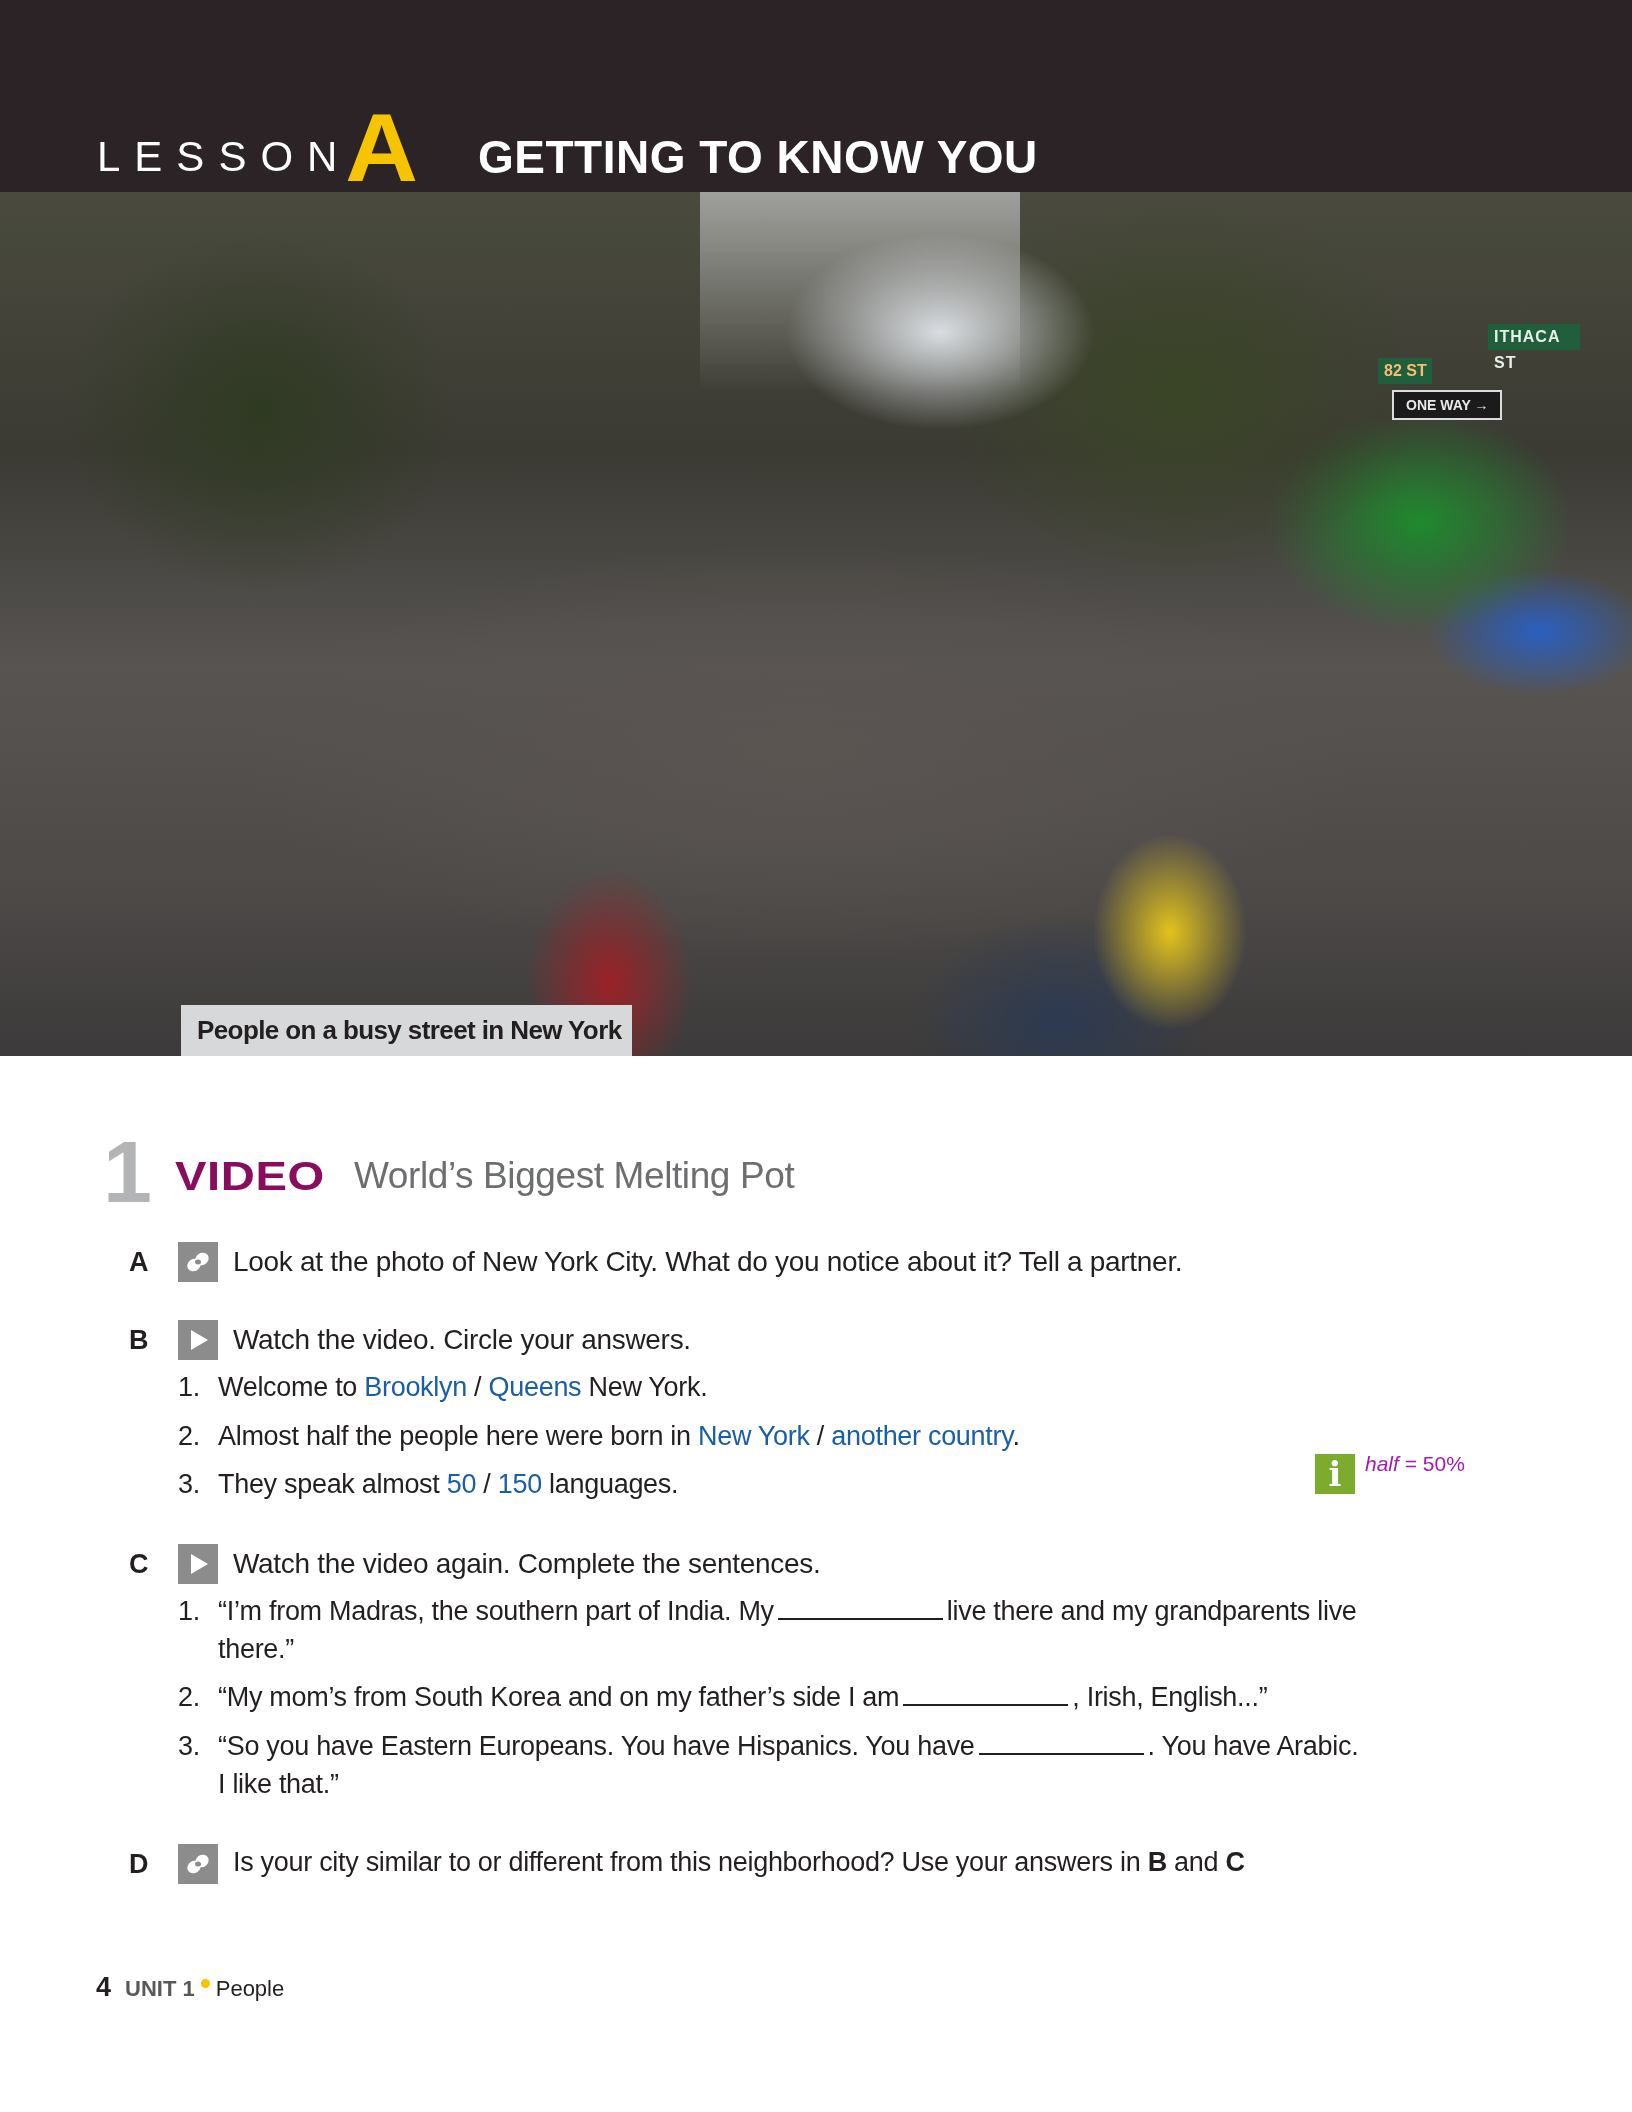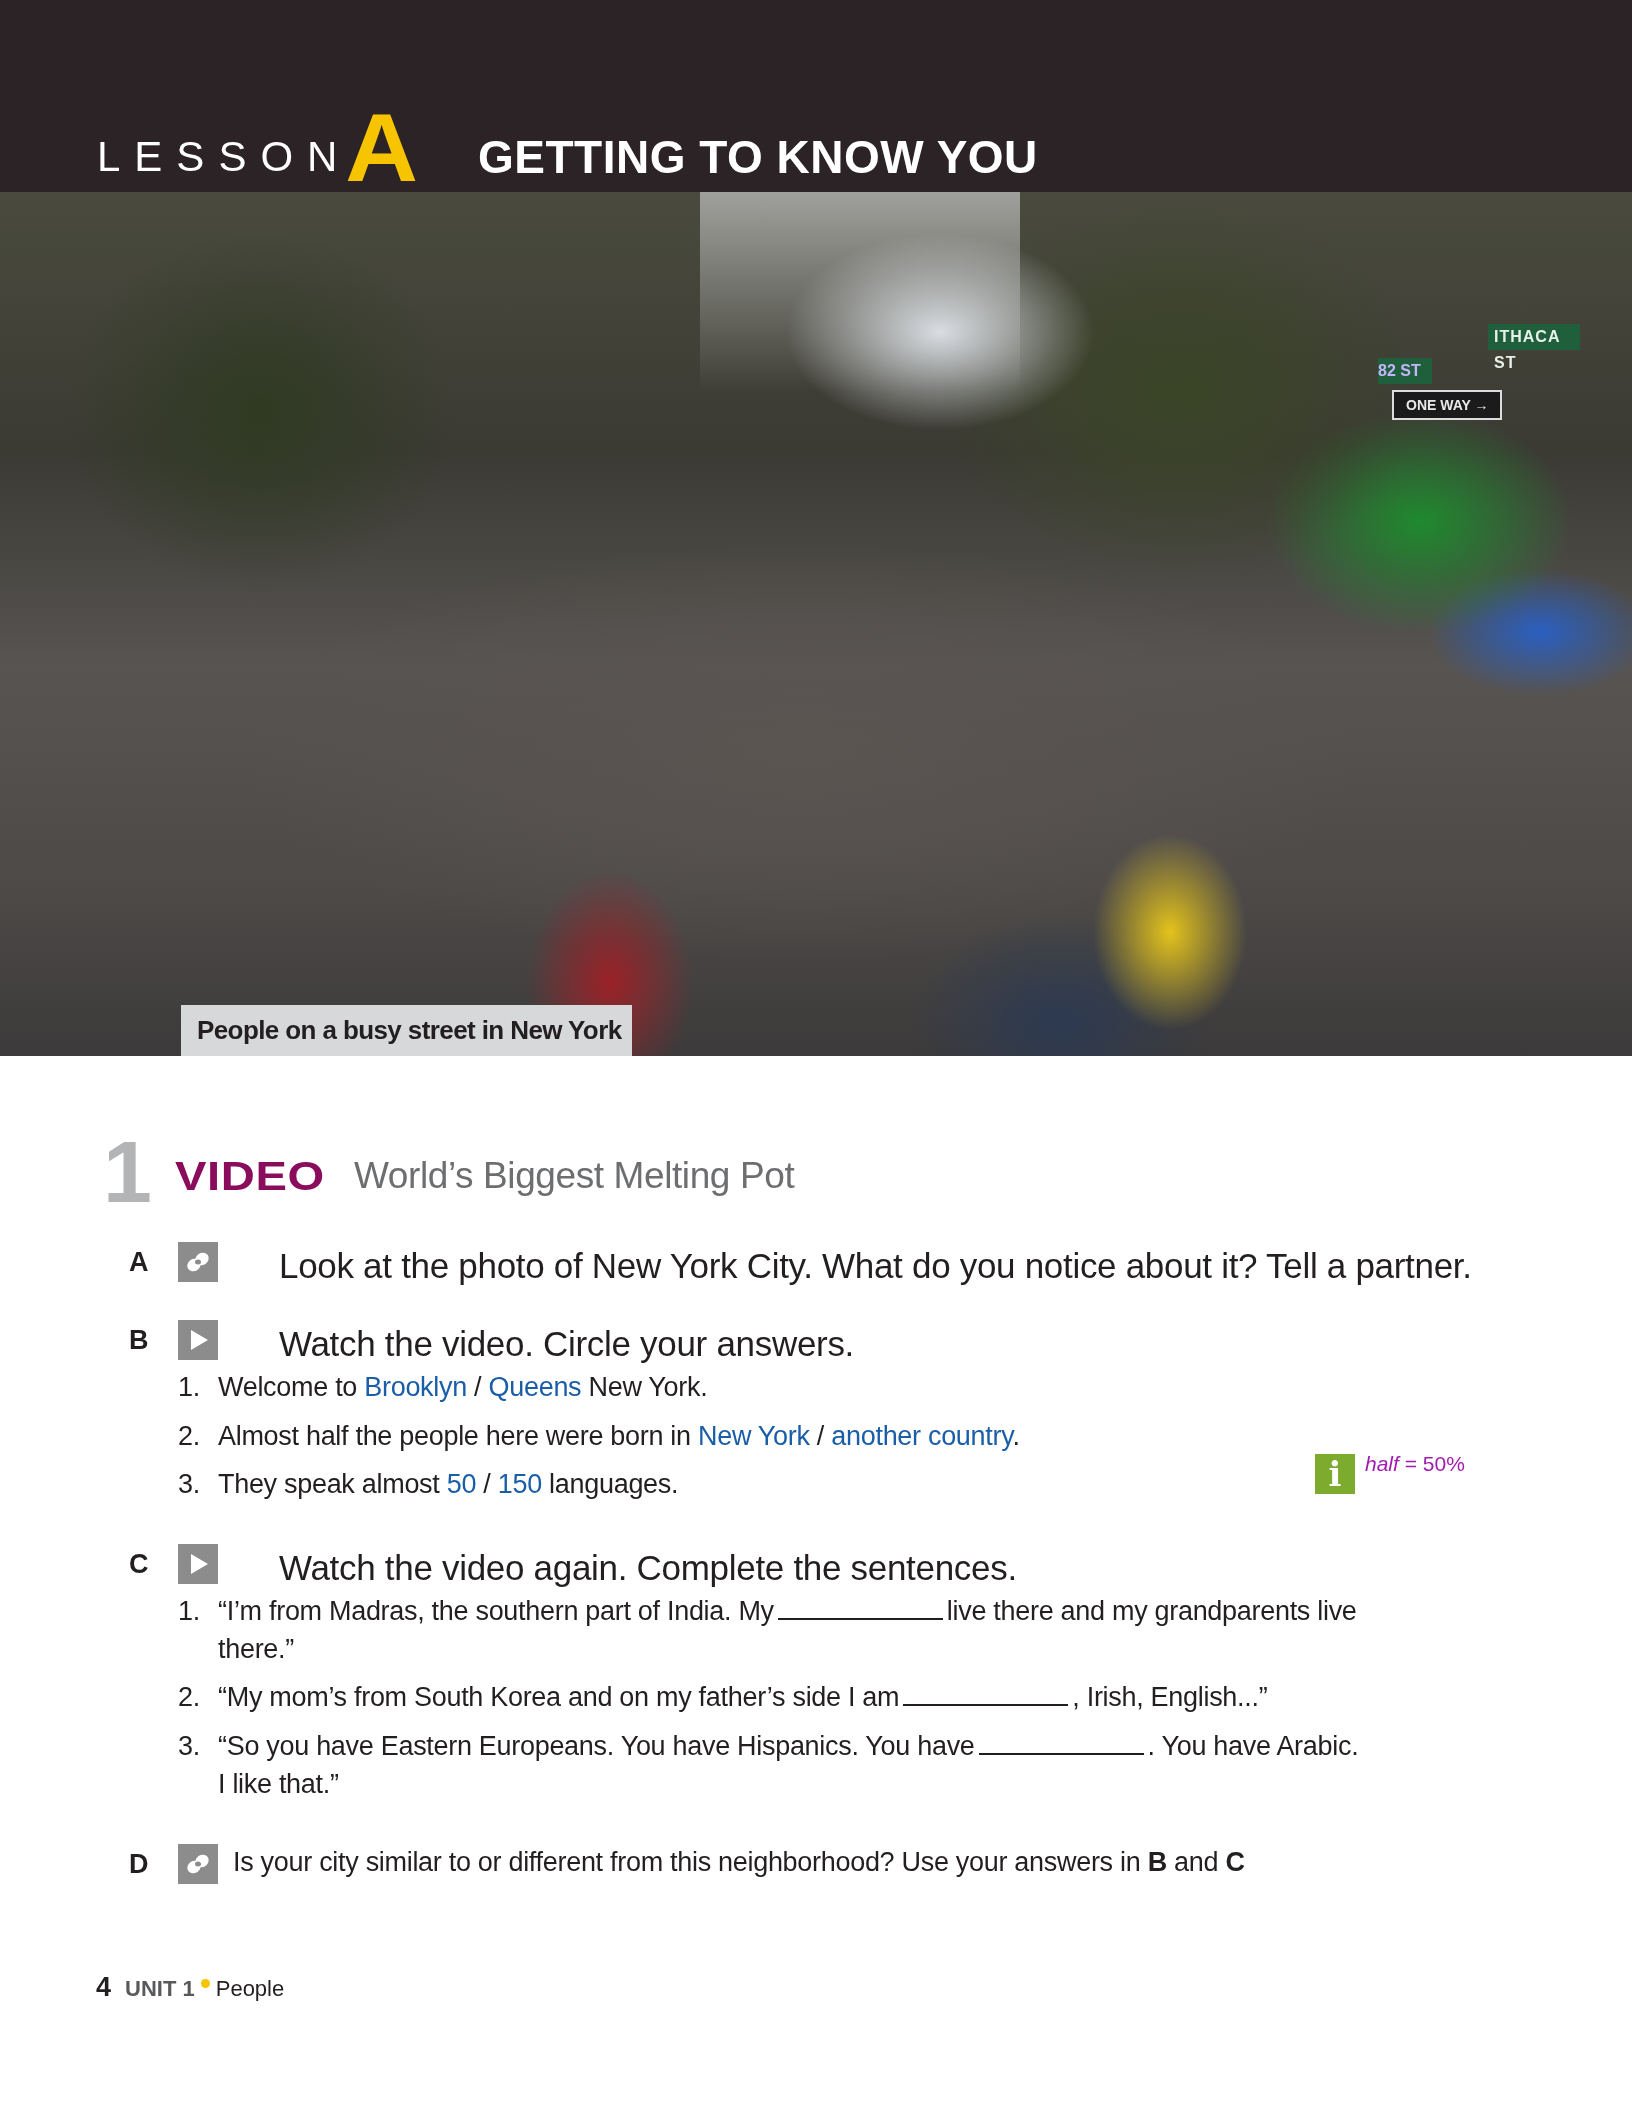--- a/index.html
+++ b/index.html
@@ -21,33 +21,33 @@
       radial-gradient(ellipse 220px 160px at 1420px 330px, #1f8a2e 0%, rgba(31,138,46,0) 70%),
       radial-gradient(ellipse 160px 90px at 1540px 440px, #2a5fc0 0%, rgba(42,95,192,0) 70%),
       radial-gradient(ellipse 110px 140px at 1170px 740px, #e3c31c 0%, rgba(227,195,28,0) 70%),
       radial-gradient(ellipse 120px 160px at 610px 790px, #9b2228 0%, rgba(155,34,40,0) 70%),
       radial-gradient(ellipse 200px 140px at 1060px 830px, #2c3a52 0%, rgba(44,58,82,0) 75%),
       radial-gradient(ellipse 700px 260px at 800px 560px, #5b5552 0%, rgba(91,85,82,0) 80%),
       linear-gradient(180deg, #4a4b3e 0%, #3b3a33 30%, #575452 55%, #4d4a48 80%, #3c3a3a 100%);
   }
   .photo-sky { position: absolute; left: 700px; top: 0; width: 320px; height: 200px; background: linear-gradient(180deg, #e6e7ea, rgba(230,231,234,0)); opacity: 0.55; }
   .photo-sign-green { position: absolute; left: 1455px; top: 132px; width: 92px; height: 26px; background: #1f5f3c; color: #e8f0ea; font-size: 16px; font-weight: 700; line-height: 26px; padding-left: 6px; letter-spacing: 1px; margin-left: 33px; }
-  .photo-sign-82 { position: absolute; left: 1378px; top: 166px; width: 54px; height: 26px; background: #1f5f3c; color: #c4b5fd; font-size: 16px; font-weight: 700; line-height: 26px; padding-left: 0; }
+  .photo-sign-82 { position: absolute; left: 1378px; top: 166px; width: 54px; height: 26px; background: #1f5f3c; color: #fdba74; font-size: 16px; font-weight: 700; line-height: 26px; padding-left: 6px; }
   .photo-sign-oneway { position: absolute; left: 1392px; top: 198px; width: 110px; height: 30px; background: #1b1b1b; border: 2px solid #ddd; color: #e9e9e9; font-size: 14px; font-weight: 700; line-height: 26px; padding-left: 12px; }
   .photo-caption { position: absolute; left: 181px; top: 813px; width: 451px; height: 51px; background: #d7d8da; color: #231f20; font-size: 26px; font-weight: 700; line-height: 51px; padding-left: 16px; letter-spacing: -0.6px; font-family: "Liberation Sans", sans-serif; transform-origin: left center; }
 
   
   .sec-num { position: absolute; left: 103px; top: 1128px; font-size: 88px; font-weight: 700; color: #b3b4b6; line-height: 1; font-family: "Liberation Sans", sans-serif; }
   .sec-video { position: absolute; left: 175px; top: 1156px; font-size: 40px; font-weight: 900; color: #8a0d5d; line-height: 1; font-family: "Liberation Sans", sans-serif; letter-spacing: 0.5px; transform: scaleX(1.18); transform-origin: left center; }
   .sec-title { position: absolute; left: 354px; top: 1157px; font-size: 37px; font-weight: 400; color: #6d6e70; line-height: 1; font-family: "Liberation Sans", sans-serif; letter-spacing: -0.4px; }
 
   
   .act-letter { position: absolute; font-size: 27px; font-weight: 700; color: #231f20; line-height: 1; font-family: "Liberation Sans", sans-serif; }
   .act-icon { position: absolute; width: 40px; height: 40px; background: #8c8c8c; display: flex; align-items: center; justify-content: center; }
-  .act-text { position: absolute; font-size: 35px; color: #231f20; line-height: 1.2; font-family: "Liberation Sans", sans-serif; white-space: nowrap; letter-spacing: -0.3px; margin-left: 46px; }
+  .act-text { position: absolute; font-size: 28px; color: #231f20; line-height: 1.2; font-family: "Liberation Sans", sans-serif; white-space: nowrap; letter-spacing: -0.3px; }
   .item { position: absolute; font-size: 27px; color: #231f20; line-height: 38px; font-family: "Liberation Sans", sans-serif; letter-spacing: -0.3px; }
   .item .num { display: inline-block; width: 40px; }
   .opt { color: #1a5ea8; }
   .blank { display: inline-block; width: 165px; border-bottom: 2px solid #231f20; height: 22px; vertical-align: baseline; margin: 0 4px; }
   .cont { padding-left: 40px; display: block; }
   b.bold { font-weight: 700; }
 
   .info-icon { position: absolute; left: 1315px; top: 1454px; width: 40px; height: 40px; background: #7cab2e; display: flex; align-items: center; justify-content: center; color: #fff; font-weight: 700; font-size: 34px; font-family: "DejaVu Serif", serif; line-height: 1; }
   .info-text { position: absolute; left: 1365px; top: 1452px; font-size: 21px; color: #a21caf; font-family: "Liberation Sans", sans-serif; }
   .info-text i { font-style: italic; }

